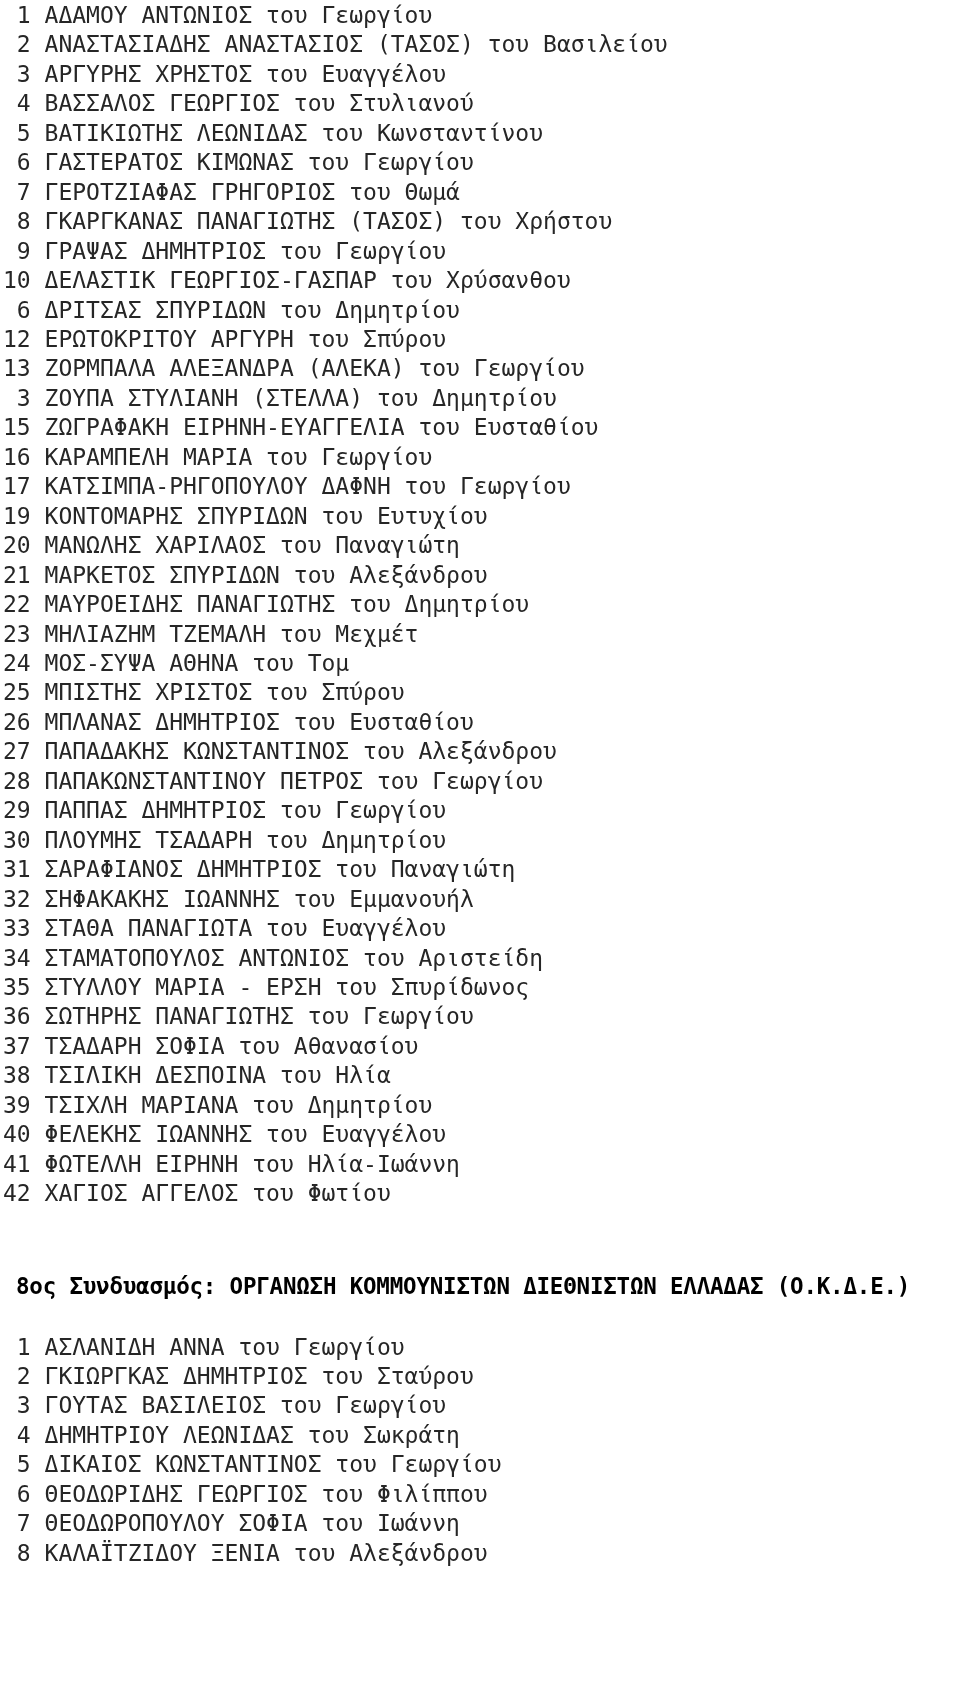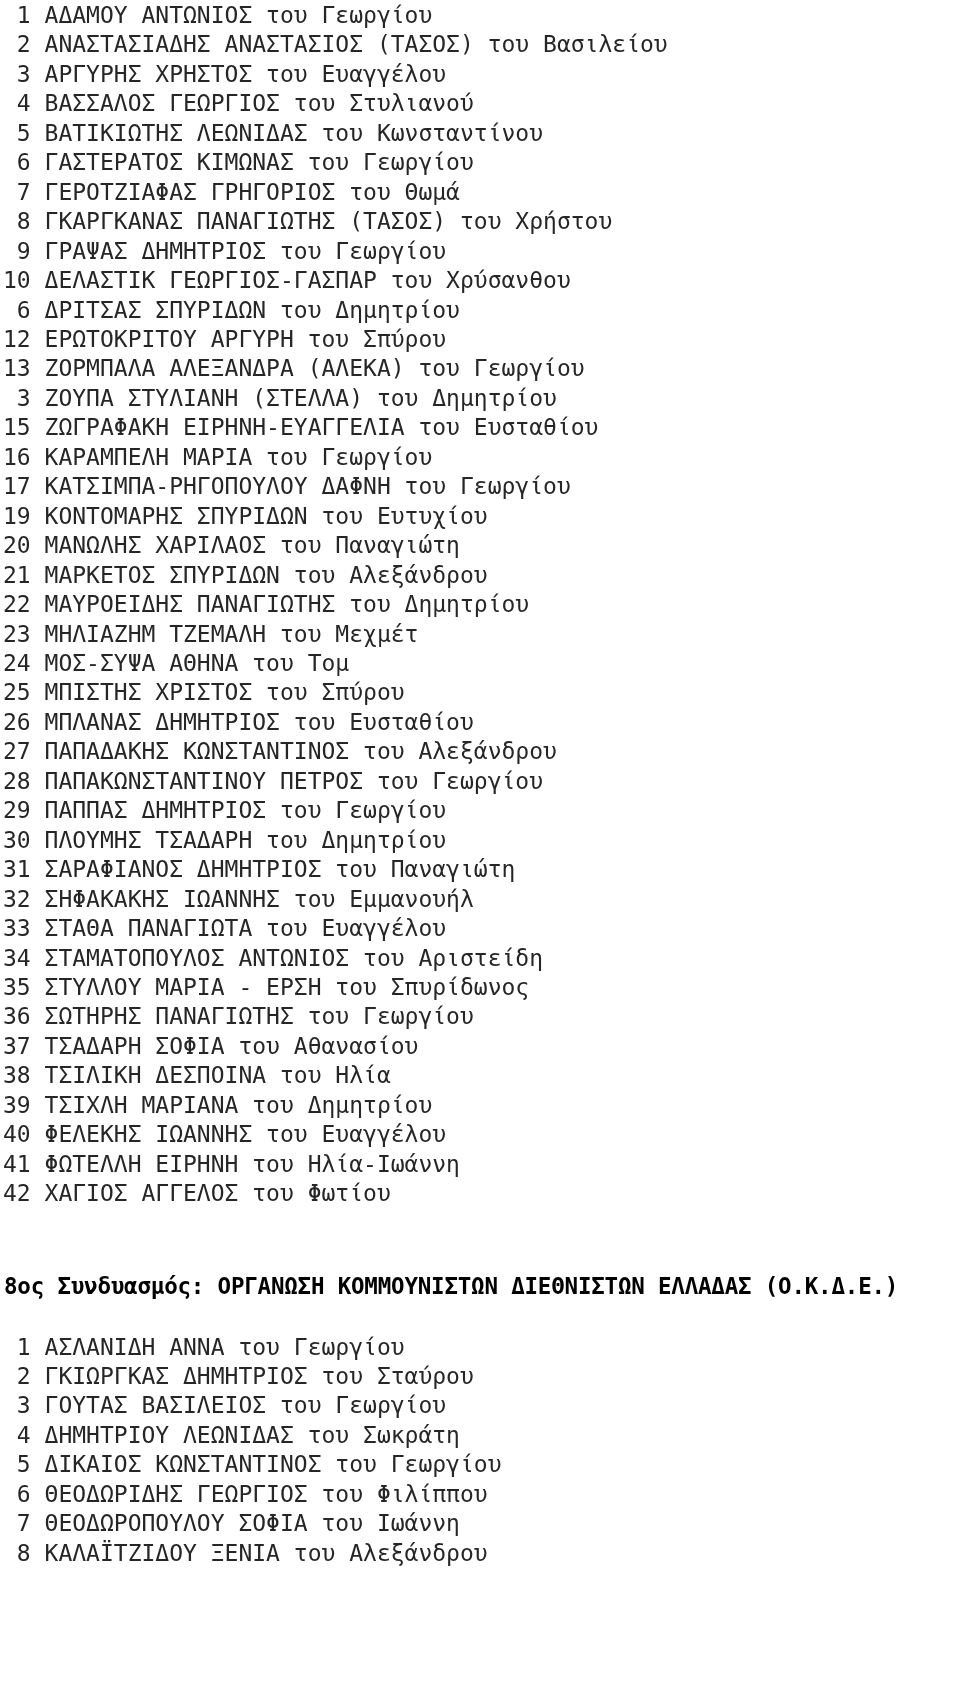--- a/index.html
+++ b/index.html
@@ -59,21 +59,21 @@
   }
   .party-heading {
     font-family: "DejaVu Sans Mono", "Liberation Mono", monospace;
     font-weight: bold;
     font-size: 22.5px;
     line-height: 31px;
     color: #000000;
     white-space: normal;
     word-spacing: 0px;
     letter-spacing: -0.2px;
-    padding-left: 4px;
+    padding-left: 16px;
     max-width: 958px;
   }
 </style>
 </head>
 <body>
 
 <div class="page">
 
   <div class="list-block first-block">
     <ol class="candidate-list" id="list-1">

